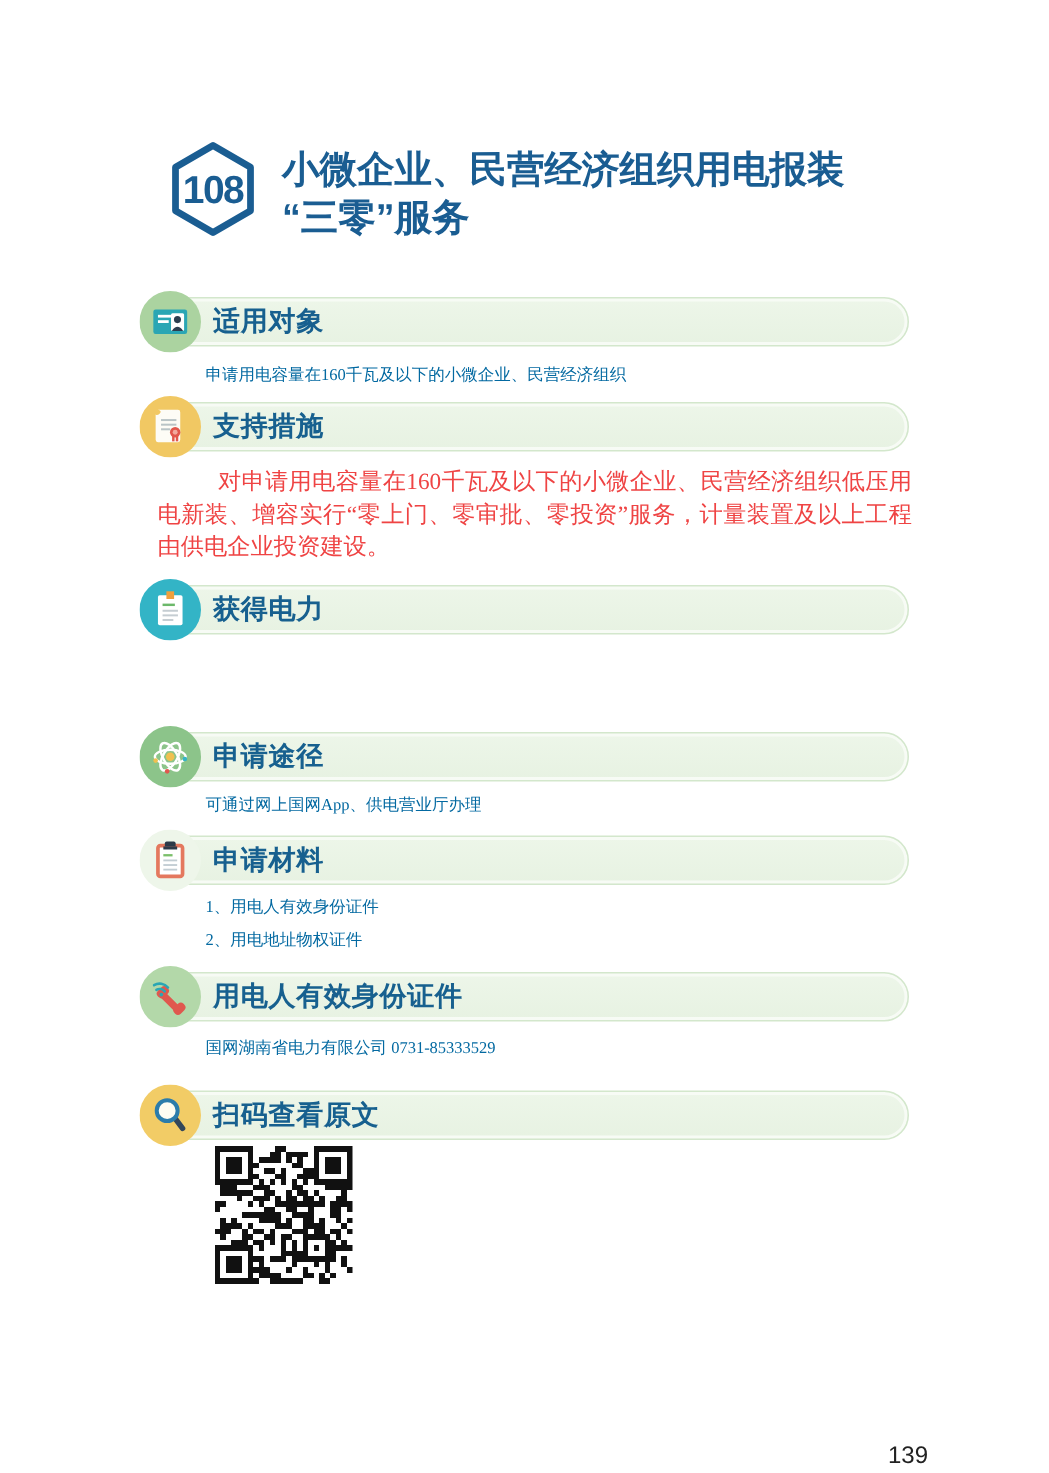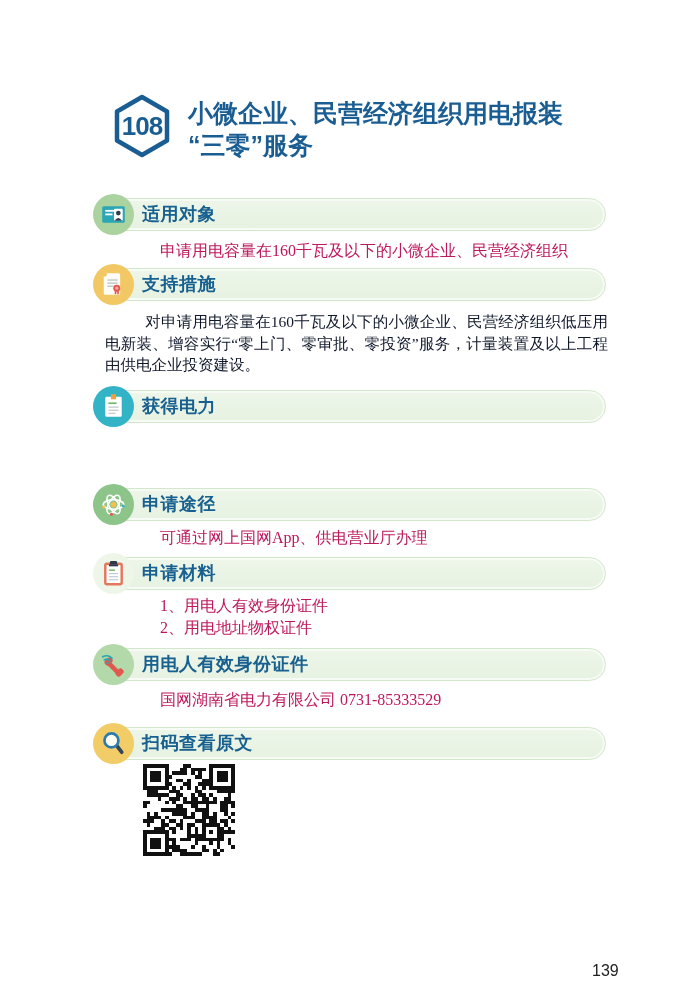--- a/index.html
+++ b/index.html
@@ -38,27 +38,27 @@
     font-family:"Liberation Sans","DejaVu Sans",sans-serif;
     font-weight:bold;font-size:18px;color:#17608f;letter-spacing:0.5px;
     white-space:nowrap;
     text-align:center;
   }
   .bar .icon{position:absolute;left:-3px;top:-5px;width:41px;height:41px;}
   .bar .icon svg{display:block;}
   
   .body-text{
     position:absolute;left:105px;width:503px;
-    font-size:15.5px;line-height:21.5px;color:#0f172a;
+    font-size:15.5px;line-height:21.5px;color:#ef4444;
     text-align:justify;
   }
   .body-text.para{text-indent:2.6em;}
   .body-line{
-    position:absolute;left:160px;width:463px;
-    font-size:16px;line-height:21.5px;color:#be185d;white-space:nowrap;
+    position:absolute;left:137px;width:463px;
+    font-size:11px;line-height:21.5px;color:#0369a1;white-space:nowrap;
   }
   
   .qr{position:absolute;left:143px;top:764px;width:92px;height:92px;}
   .qr svg{display:block;}
   
   .page-num{
     position:absolute;left:592px;top:918px;
     font-family:"Liberation Sans","DejaVu Sans",sans-serif;
     font-size:16px;color:#222222;margin-top:44px;
   }

